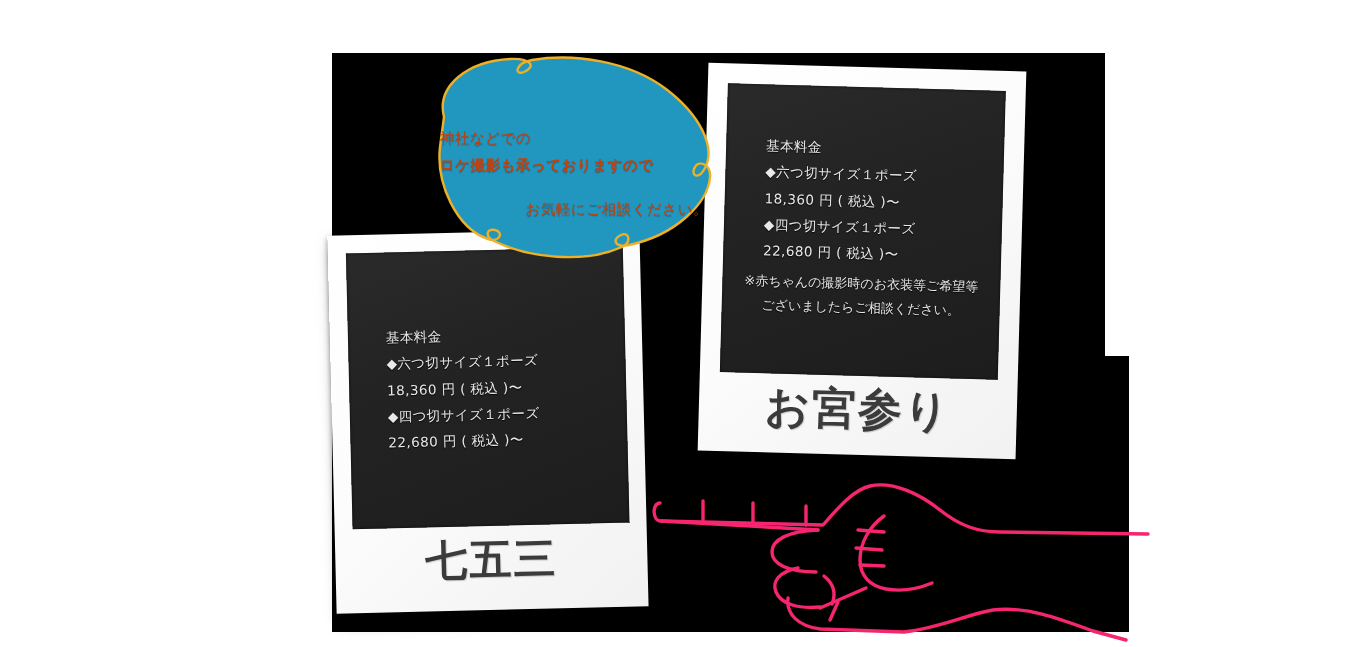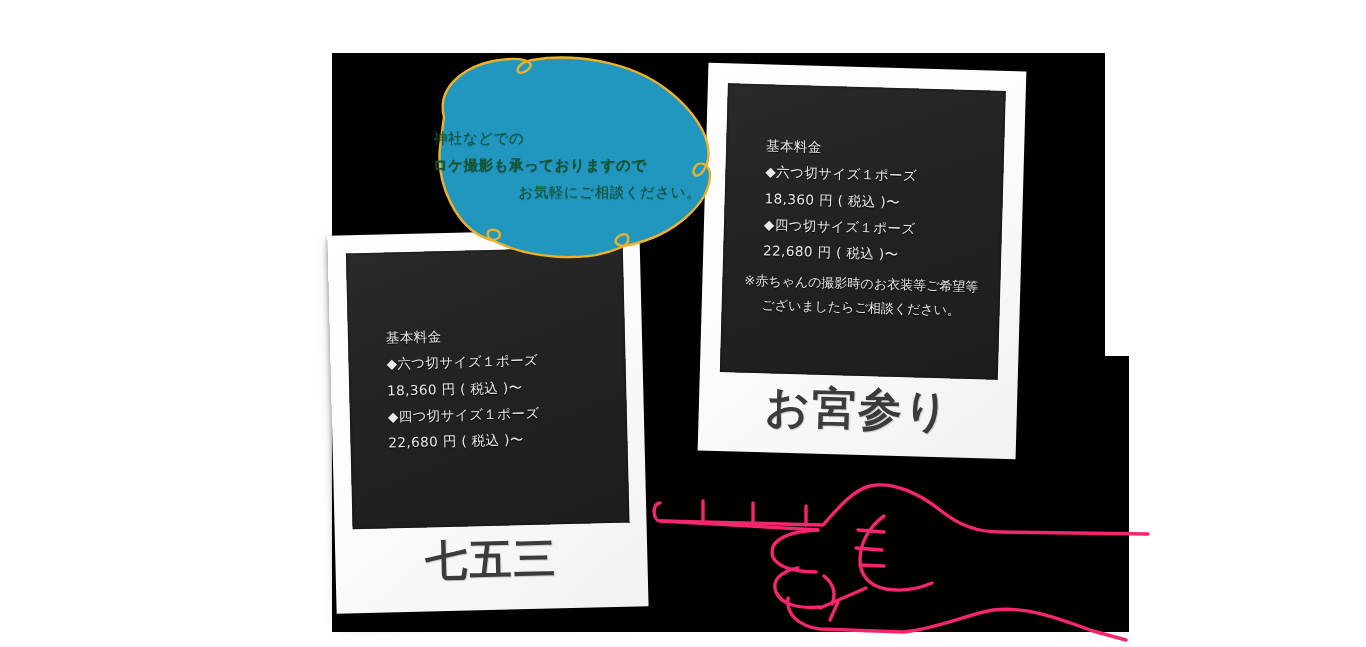--- a/index.html
+++ b/index.html
@@ -145,33 +145,33 @@
   }
   #speech-bubble svg {
     position: absolute;
     left: 0; top: 0;
     width: 310px;
     height: 205px;
     overflow: visible;
   }
   #bubble-text {
     position: absolute;
-    left: 19px;
+    left: 26px;
     top: 70px;
     width: 268px;
-    color: #14532d;
+    color: #c2410c;
     font-size: 14.5px;
     line-height: 1.85;
     letter-spacing: 0.5px;
     text-shadow: 0 1px 1px rgba(0,0,0,0.25);
     white-space: nowrap;
   }
   #bubble-text .l1 { text-align: left; }
   #bubble-text .l2 { text-align: left; font-weight: bold; }
-  #bubble-text .l3 { text-align: right; }
+  #bubble-text .l3 { text-align: right; margin-top: 17px; }
 
   
   #pointing-hand {
     position: absolute;
     left: 648px;
     top: 468px;
     width: 500px;
     height: 179px;
   }
   #pointing-hand svg {

